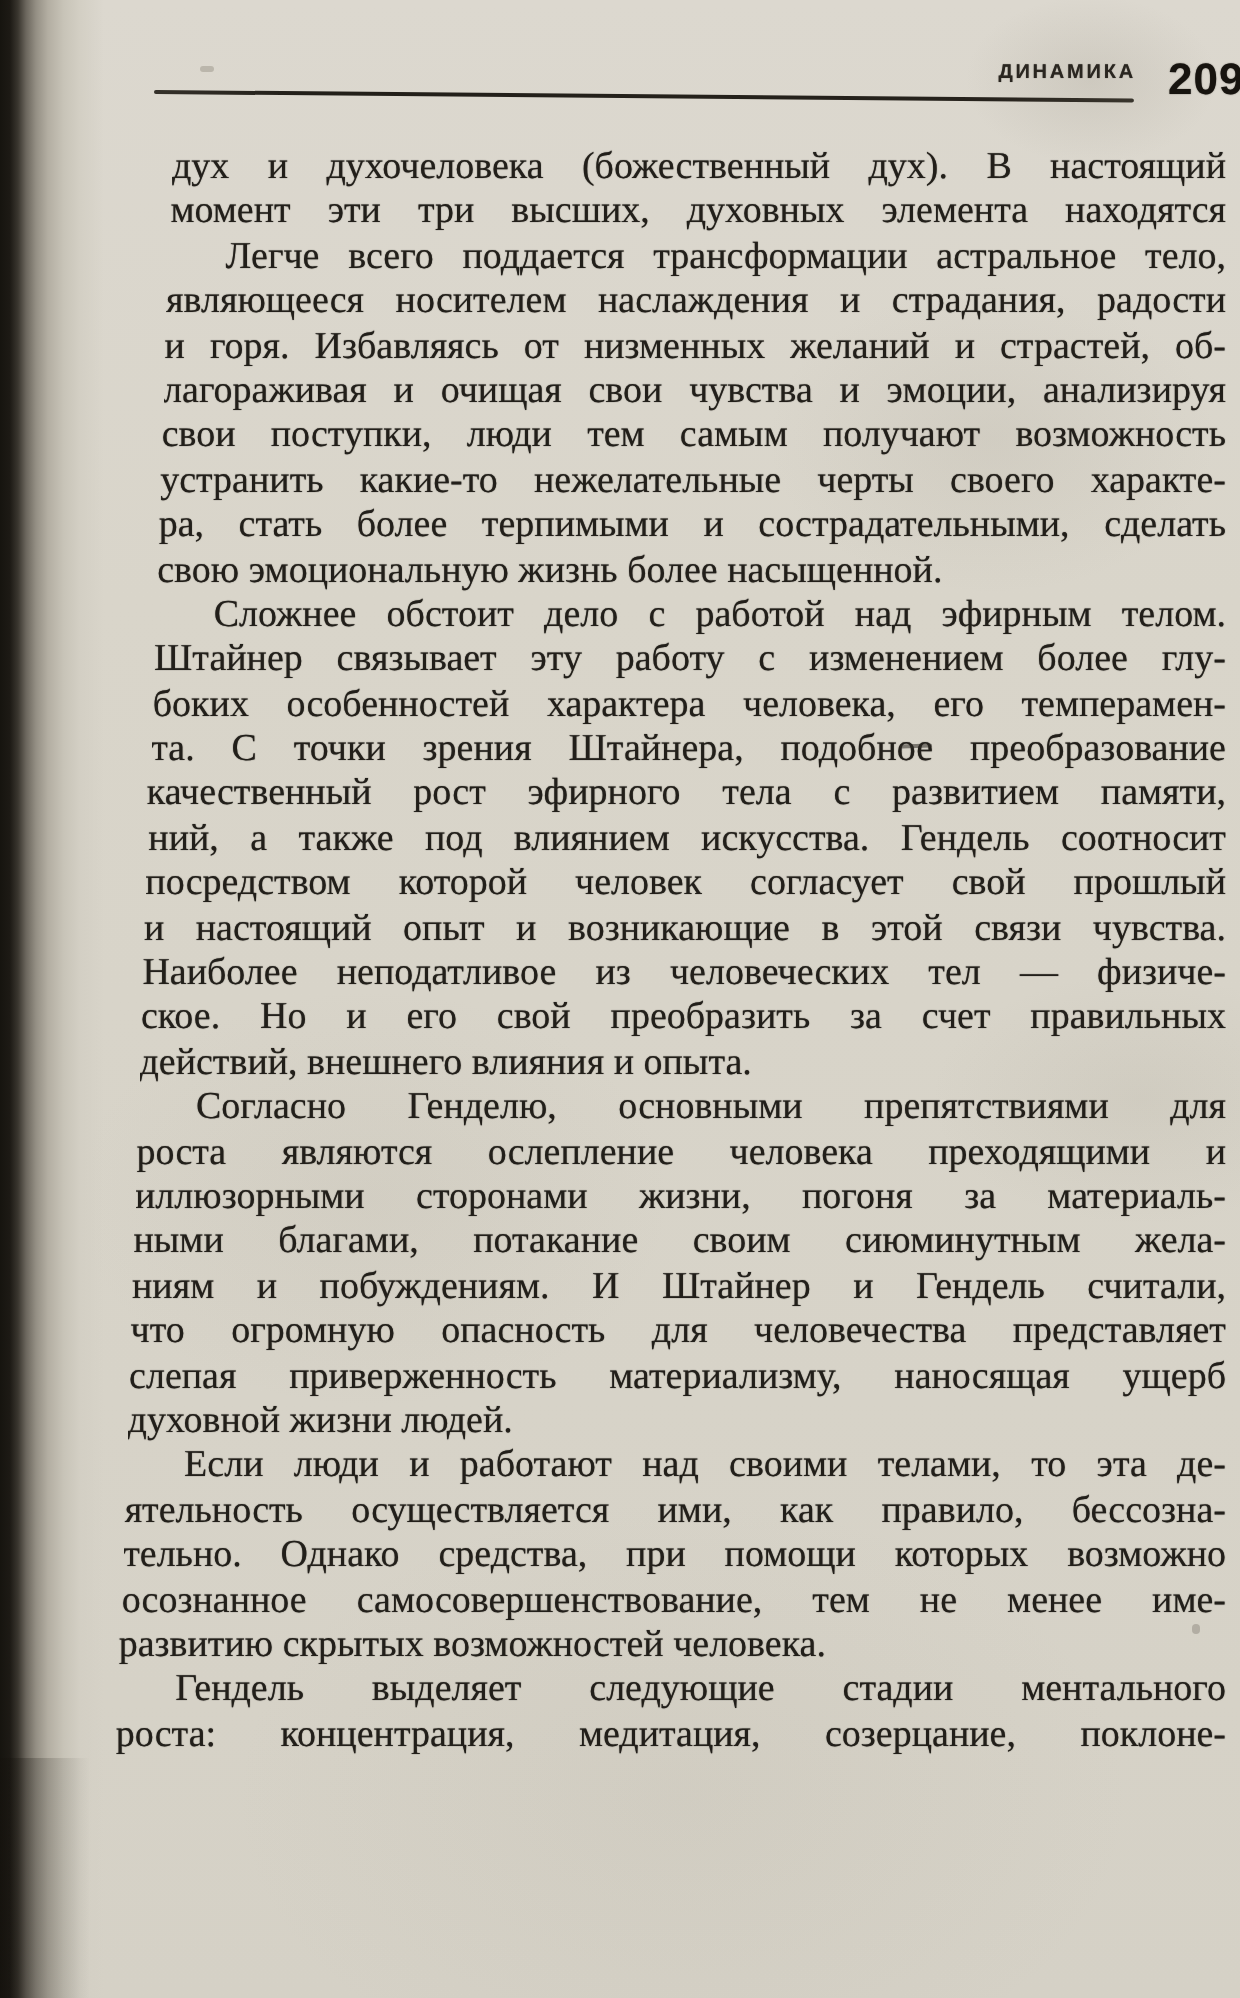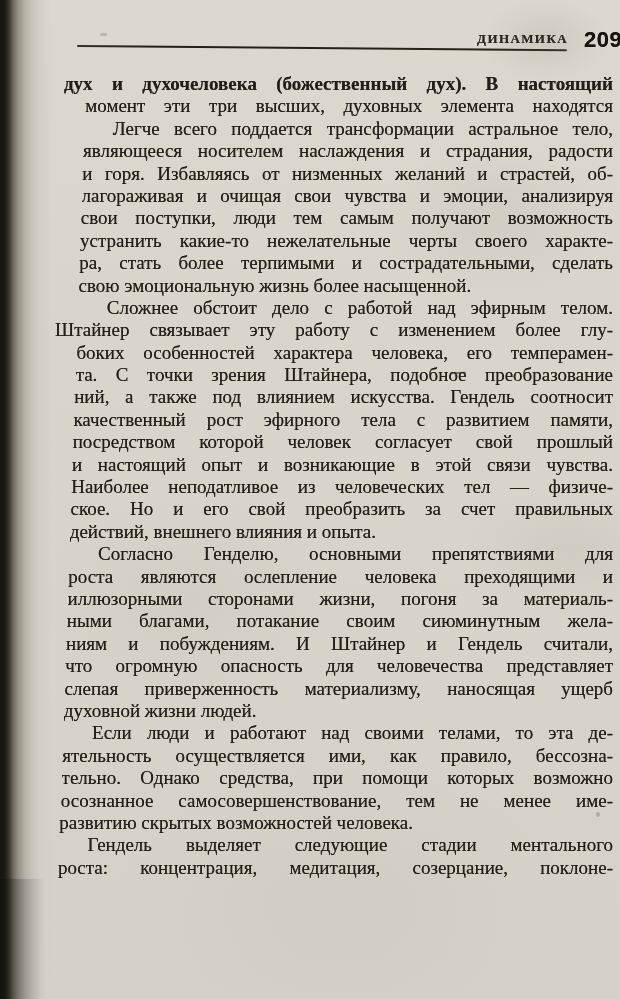--- a/index.html
+++ b/index.html
@@ -14,22 +14,22 @@
           linear-gradient(180deg,#dcd8cf 0%,#d9d5ca 30%,#d7d3c8 70%,#d5d1c6 100%);
         font-family:"Liberation Serif","DejaVu Serif",serif;}
   .binding{position:absolute;left:0;top:0;width:52px;height:999px;pointer-events:none;
         background:linear-gradient(90deg,
           #16140f 0px,#1d1a15 5px,#3a362f 9px,#6b665d 13px,
           #948f84 18px,#b3aea2 24px,#c8c4b8 32px,#d3cfc4 40px,rgba(213,209,196,0) 52px);}
   .binding-foot{position:absolute;left:0;bottom:0;width:60px;height:120px;pointer-events:none;
         background:linear-gradient(90deg,rgba(20,17,12,0.35) 0,rgba(20,17,12,0) 45px);}
   
   .running{position:absolute;right:52px;top:31px;
-        font-family:Liberation Serif, serif;
-        font-weight:bold;font-size:13px;letter-spacing:1.4px;color:#2a2620;
+        font-family:Liberation Sans, sans-serif;
+        font-weight:bold;font-size:10px;letter-spacing:1.4px;color:#2a2620;
         text-shadow:0 0 .5px rgba(42,38,32,.7);}
   .pagenum{position:absolute;left:584px;top:27px;
         font-family:"Liberation Sans","DejaVu Sans",sans-serif;
         font-weight:bold;font-size:22px;letter-spacing:.5px;color:#17140f;
         text-shadow:0 0 .6px rgba(23,20,15,.75);}
   .rule{position:absolute;left:77px;top:45px;width:490px;height:2.2px;border-radius:1px;
         background:linear-gradient(90deg,#35312a,#221f19 15%,#26221c 85%,#39352d);
         transform:rotate(0.5deg);transform-origin:0 0;}
   
   .text{position:absolute;left:0;top:73px;width:613px;color:#221f1a;
@@ -55,38 +55,38 @@
   <div class="binding-foot"></div>
 
   <div>
     <div class="rule"></div>
     <span class="running">ДИНАМИКА</span>
     <span class="pagenum">209</span>
   </div>
 
   <div class="text">
 
-    <div class="bl j" style="margin-left: 64px; font-weight: bold;">дух и духочеловека (божественный дух). В настоящий</div>
+    <div class="bl j" style="margin-left: 86px;">дух и духочеловека (божественный дух). В настоящий</div>
     <div class="bl j" style="margin-left: 85.26px;">момент эти три высших, духовных элемента находятся</div>
 
     <div class="bl j ind" style="margin-left: 83.78px;">Легче всего поддается трансформации астральное тело,</div>
     <div class="bl j" style="margin-left: 83.04px;">являющееся носителем наслаждения и страдания, радости</div>
     <div class="bl j" style="margin-left: 82.3px;">и горя. Избавляясь от низменных желаний и страстей, об-</div>
     <div class="bl j" style="margin-left: 81.56px;">лагораживая и очищая свои чувства и эмоции, анализируя</div>
     <div class="bl j" style="margin-left: 80.82px;">свои поступки, люди тем самым получают возможность</div>
     <div class="bl j" style="margin-left: 80.08px;">устранить какие-то нежелательные черты своего характе-</div>
     <div class="bl j" style="margin-left: 79.34px;">ра, стать более терпимыми и сострадательными, сделать</div>
     <div class="bl end" style="margin-left: 78.6px;">свою эмоциональную жизнь более насыщенной.</div>
 
     <div class="bl j ind" style="margin-left: 77.86px;">Сложнее обстоит дело с работой над эфирным телом.</div>
-    <div class="bl j" style="margin-left: 55px;">Штайнер связывает эту работу с изменением более глу-</div>
+    <div class="bl j" style="margin-left: 77px;">Штайнер связывает эту работу с изменением более глу-</div>
     <div class="bl j" style="margin-left: 76.38px;">боких особенностей характера человека, его темперамен-</div>
     <div class="bl j" style="margin-left: 75.64px;">та. С точки зрения Штайнера, подобное преобразование</div>
+    <div class="bl j" style="margin-left: 73.42px;">качественный рост эфирного тела с развитием памяти,</div>
     <div class="bl j" style="margin-left: 74.16px;">ний, а также под влиянием искусства. Гендель соотносит</div>
-    <div class="bl j" style="margin-left: 73.42px;">качественный рост эфирного тела с развитием памяти,</div>
     <div class="bl j" style="margin-left: 72.68px;">посредством которой человек согласует свой прошлый</div>
     <div class="bl j" style="margin-left: 71.94px;">и настоящий опыт и возникающие в этой связи чувства.</div>
     <div class="bl j" style="margin-left: 71.2px;">Наиболее неподатливое из человеческих тел — физиче-</div>
     <div class="bl j" style="margin-left: 70.46px;">ское. Но и его свой преобразить за счет правильных</div>
     <div class="bl end" style="margin-left: 69.72px;">действий, внешнего влияния и опыта.</div>
 
     <div class="bl j ind" style="margin-left: 68.98px;">Согласно Генделю, основными препятствиями для</div>
     <div class="bl j" style="margin-left: 68.24px;">роста являются ослепление человека преходящими и</div>
     <div class="bl j" style="margin-left: 67.5px;">иллюзорными сторонами жизни, погоня за материаль-</div>
     <div class="bl j" style="margin-left: 66.76px;">ными благами, потакание своим сиюминутным жела-</div>

